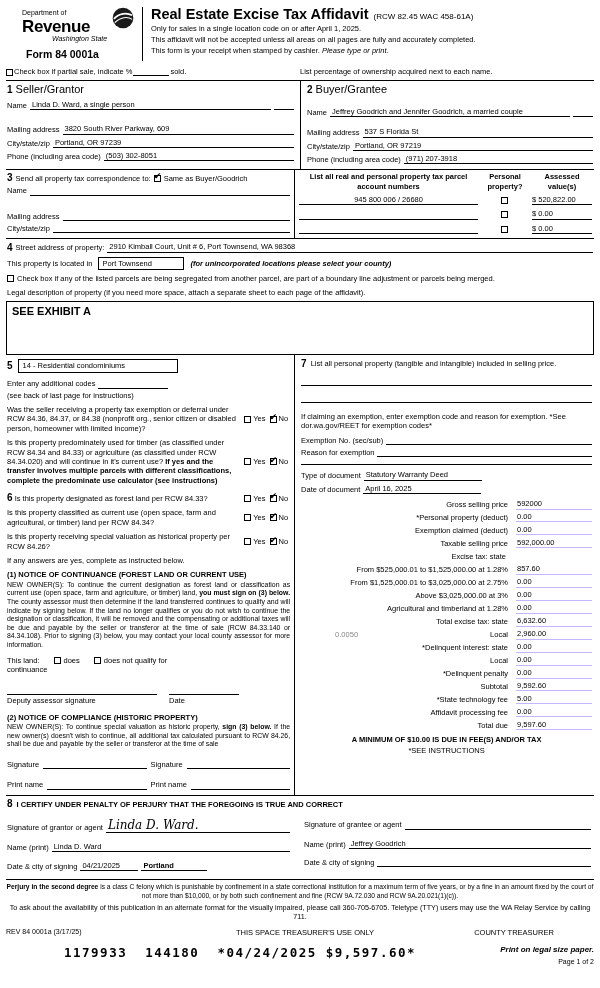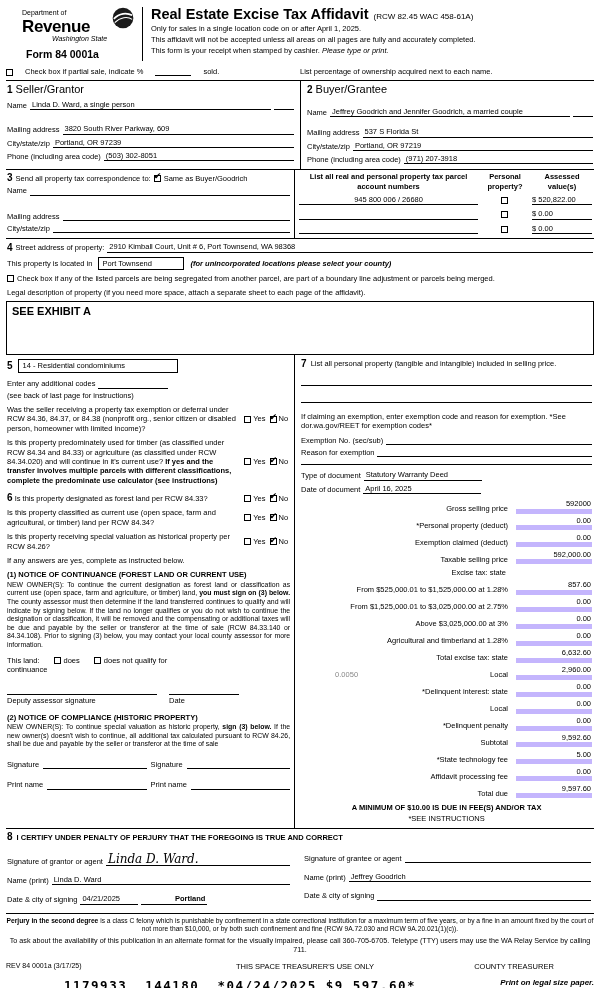--- a/index.html
+++ b/index.html
@@ -21,21 +21,21 @@
   .wastate{font-size:7px;font-style:italic;margin-left:30px}
   .formno{font-weight:bold;font-size:10.5px;margin-top:4px;margin-left:4px}
   .logo{position:absolute;right:6px;top:0;width:22px;height:22px}
   .titleblock{flex:1;border-left:1px solid #000;padding-left:8px;margin-left:2px}
   .titleline{display:flex;align-items:baseline;gap:5px}
   .title{font-size:14.5px;font-weight:bold;line-height:1.1}
   .titleref{font-size:8px}
   .hnote{font-size:7.5px;margin-top:1.5px}
   
   .partialrow{display:flex;border-bottom:1px solid #000;padding:3px 0 4px}
-  .phalf{width:50%;display:flex;align-items:flex-end;gap:12px}
+  .phalf{width:50%;display:flex;align-items:flex-end;gap:1px}
   
   .sec12{display:flex;border-bottom:1px solid #000}
   .s1{width:50%;padding:2px 6px 5px 1px}
   .s2{width:50%;border-left:1px solid #000;padding:2px 1px 5px 6px}
   .sechead{display:flex;align-items:baseline;gap:3px}
   .shead{font-weight:normal;font-size:11px}
   .gap14{margin-top:14px}.gap10{margin-top:10px}
   
   .sec3{display:flex;border-bottom:1px solid #000}
   .s3l{width:49%;padding:3px 4px 5px 1px}
@@ -68,38 +68,38 @@
   .depline{display:flex;gap:12px;margin-top:12px}
   .deplabels{display:flex;gap:12px;margin-top:1px}
   .dl1{width:150px}
   .sigrow{display:flex;align-items:flex-end;gap:4px;margin-top:11px}
   .c{text-align:center}
   
   .blankline{border-bottom:1px solid #000;height:10px;margin-top:7px}
   .docsep{border-top:1px solid #000;margin-top:7px}
   .trow{display:flex;justify-content:flex-end;align-items:flex-end;margin-top:2.6px}
   .tlabel{text-align:right}
-  .tval{width:76px;border-bottom:5px solid #c4b5fd;text-align:right;margin-left:8px;min-height:8.5px;padding:0 1px}
+  .tval{width:76px;border-bottom:1px solid #c4b5fd;text-align:left;margin-left:8px;min-height:8.5px;padding:0 1px}
   .thead{padding-right:86px;margin-top:4px}
   .tpre{margin-right:auto;color:#888;padding-left:34px}
   .minnote{font-weight:bold;text-align:center;margin-top:5px}
   .seeinst{text-align:center;margin-top:1px}
   
   .sec8{border-bottom:1px solid #000;padding:3px 1px 8px}
   .cert{display:flex;gap:4px;align-items:baseline}
   .certtext{font-weight:bold}
   .sgrid{display:flex;margin-top:2px}
   .sgcol{width:50%;padding-right:10px}
   .sgcol.r{padding-right:2px;padding-left:4px}
   .srow{display:flex;align-items:flex-end;gap:3px;margin-top:9px}
   .sigscript{font-family:"DejaVu Serif",serif;font-style:italic;font-size:12px;line-height:0.9;display:inline-block}
   
   .perjury{font-size:6.7px;text-align:center;margin-top:3px;line-height:1.3}
   .access{font-size:7.2px;text-align:center;margin-top:2px;line-height:1.3}
-  .revrow{display:flex;align-items:center;margin-top:7px;font-size:7px}
+  .revrow{display:flex;align-items:flex-start;margin-top:7px;font-size:7px}
   .rev{width:170px}
   .tsu{flex:1;text-align:center;font-size:7.5px}
   .cty{width:160px;text-align:center;font-size:7.5px}
   .stamprow{display:flex;align-items:flex-start;margin-top:7px}
   .stamp{font-family:"DejaVu Sans Mono",monospace;font-weight:bold;font-size:12.5px;letter-spacing:1.5px;white-space:pre;padding-left:58px;flex:1}
   .prt{width:150px}
   .printnote{font-weight:bold;font-style:italic;font-size:8px;text-align:right}
   .pageno{font-size:7px;text-align:right;margin-top:3px}
 </style>
 </head>
@@ -510,21 +510,21 @@
           <span>Signature of grantor or agent</span>
           <span class="fill grow"><span class="sigscript">Linda D. Ward.</span></span>
         </div>
         <div class="srow">
           <span>Name (print)</span>
           <span class="fill grow">Linda D. Ward</span>
         </div>
         <div class="srow">
           <span>Date &amp; city of signing</span>
           <span class="fill" style="width:58px">04/21/2025</span>
-          <span class="fill b" style="width:66px;text-align:right">Portland</span>
+          <span class="fill b" style="width:66px;text-align:left">Portland</span>
         </div>
       </div>
       <div class="sgcol r">
         <div class="srow">
           <span>Signature of grantee or agent</span>
           <span class="fill grow"></span>
         </div>
         <div class="srow">
           <span>Name (print)</span>
           <span class="fill grow">Jeffrey Goodrich</span>

